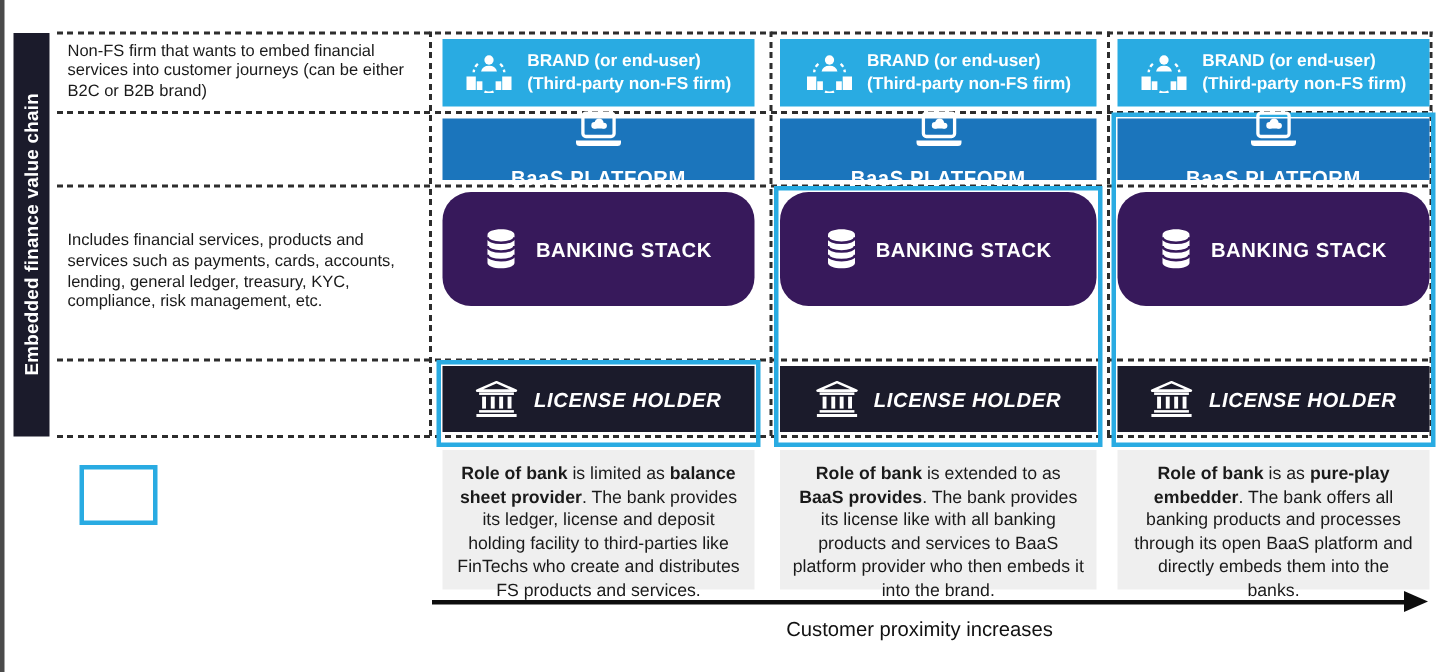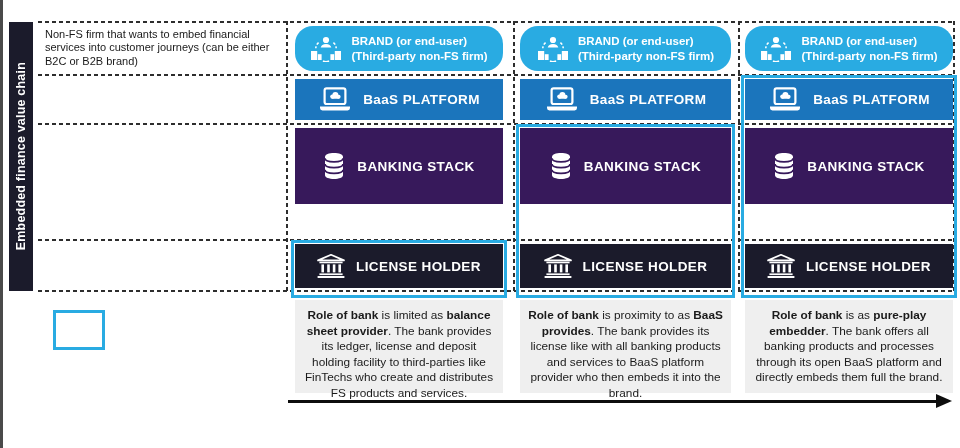--- a/index.html
+++ b/index.html
@@ -25,28 +25,28 @@
   .desc-2{top:75px;height:48px}
   .desc-3{top:124px;height:115px}
   .desc-4{top:240px;height:50px}
   
   .col{position:absolute;top:0;height:448px;}
   .col-1{left:292px;width:208px}
   .col-2{left:517px;width:211px}
   .col-3{left:742px;width:208px}
   .box{position:absolute;left:0;right:0;display:flex;align-items:center;justify-content:center;
     color:#fff;font-weight:700;}
-  .box-brand{top:26px;height:45px;background:var(--brand-cyan,#29ABE2);gap:9px;padding:0 4px;border-radius:18px;}
+  .box-brand{top:26px;height:45px;background:var(--brand-cyan,#29ABE2);gap:9px;padding:0 4px;}
   .brand-lines{font-size:11.5px;line-height:1.3;text-align:left;}
   .box-baas{top:79px;height:41px;background:var(--platform-blue,#1B75BC);gap:11px;
-    font-size:13.5px;letter-spacing:.4px;}
+    font-size:13.5px;letter-spacing:.4px;flex-direction:column;}
   .box-stack{top:128px;height:76px;background:var(--stack-purple,#37195B);gap:12px;
-    font-size:13.5px;letter-spacing:.4px;}
+    font-size:13.5px;letter-spacing:.4px;border-radius:19px;}
   .box-license{top:244px;height:44px;background:var(--license-navy,#1B1B2B);gap:11px;
-    font-size:13.5px;letter-spacing:.4px;}
+    font-size:13.5px;letter-spacing:.4px;font-style:italic;}
   
   .frame{position:absolute;left:-4px;right:-4px;border:3px solid var(--owned-border-cyan,#29ABE2);}
   .frame-license{top:240px;height:52px}
   .frame-stack-license{top:124px;height:168px}
   .frame-all{top:75px;height:217px}
   
   .role{position:absolute;left:0;right:0;top:300px;height:93px;
     background:var(--role-block-gray,#EFEFEF);box-sizing:border-box;
     padding:8px 8px 0 8px;font-size:11.8px;line-height:1.32;text-align:center;}
   .role b{font-weight:700;}
@@ -76,20 +76,21 @@
   <div class="hdash" style="top:74px"></div>
   <div class="hdash" style="top:123px"></div>
   <div class="hdash" style="top:239px"></div>
   <div class="hdash" style="top:290px"></div>
   <div class="vdash" style="left:283px"></div>
   <div class="vdash" style="left:510px"></div>
   <div class="vdash" style="left:735px"></div>
   <div class="vdash" style="left:950px"></div>
 
   <div class="desc desc-1">Non-FS firm that wants to embed financial services into customer journeys (can be either B2C or B2B brand)</div>
+  <div class="desc desc-3">Includes financial services, products and services such as payments, cards, accounts, lending, general ledger, treasury, KYC, compliance, risk management, etc.</div>
 
   <div class="col col-1">
     <div class="frame frame-license"></div>
 
     <div class="box box-brand">
       <svg class="ic" width="32" height="27" viewBox="0 0 32 27">
         <circle cx="16" cy="5" r="3.1" fill="#fff"></circle>
         <path d="M10.7 12.6 a5.4 4.6 0 0 1 10.6 0 z" fill="#fff"></path>
         <path d="M8.6 7.6 q-2.6 2.2 -2.8 5.6" stroke="#fff" stroke-width="1.6" fill="none" stroke-dasharray="2.6 2"></path>
         <path d="M23.4 7.6 q2.6 2.2 2.8 5.6" stroke="#fff" stroke-width="1.6" fill="none" stroke-dasharray="2.6 2"></path>
@@ -198,21 +199,21 @@
         <rect x="4.4" y="10.4" width="2.6" height="8" fill="#fff"></rect>
         <rect x="10.2" y="10.4" width="2.6" height="8" fill="#fff"></rect>
         <rect x="15.8" y="10.4" width="2.6" height="8" fill="#fff"></rect>
         <rect x="21.4" y="10.4" width="2.6" height="8" fill="#fff"></rect>
         <rect x="2.4" y="19.4" width="23.2" height="1.7" fill="#fff"></rect>
         <rect x="0.6" y="22" width="26.8" height="2" fill="#fff"></rect>
       </svg>
       <span>LICENSE HOLDER</span>
     </div>
 
-    <div class="role"><b>Role of bank</b><span> is proximity to as </span><b>BaaS provides</b><span>. The bank provides its license like with all banking products and services to BaaS platform provider who then embeds it into the brand.</span></div>
+    <div class="role"><b>Role of bank</b><span> is extended to as </span><b>BaaS provides</b><span>. The bank provides its license like with all banking products and services to BaaS platform provider who then embeds it into the brand.</span></div>
   </div>
 
   <div class="col col-3">
     <div class="frame frame-all"></div>
 
     <div class="box box-brand">
       <svg class="ic" width="32" height="27" viewBox="0 0 32 27">
         <circle cx="16" cy="5" r="3.1" fill="#fff"></circle>
         <path d="M10.7 12.6 a5.4 4.6 0 0 1 10.6 0 z" fill="#fff"></path>
         <path d="M8.6 7.6 q-2.6 2.2 -2.8 5.6" stroke="#fff" stroke-width="1.6" fill="none" stroke-dasharray="2.6 2"></path>
@@ -260,21 +261,22 @@
         <rect x="4.4" y="10.4" width="2.6" height="8" fill="#fff"></rect>
         <rect x="10.2" y="10.4" width="2.6" height="8" fill="#fff"></rect>
         <rect x="15.8" y="10.4" width="2.6" height="8" fill="#fff"></rect>
         <rect x="21.4" y="10.4" width="2.6" height="8" fill="#fff"></rect>
         <rect x="2.4" y="19.4" width="23.2" height="1.7" fill="#fff"></rect>
         <rect x="0.6" y="22" width="26.8" height="2" fill="#fff"></rect>
       </svg>
       <span>LICENSE HOLDER</span>
     </div>
 
-    <div class="role"><b>Role of bank</b><span> is as </span><b>pure-play embedder</b><span>. The bank offers all banking products and processes through its open BaaS platform and directly embeds them full the brand.</span></div>
+    <div class="role"><b>Role of bank</b><span> is as </span><b>pure-play embedder</b><span>. The bank offers all banking products and processes through its open BaaS platform and directly embeds them into the banks.</span></div>
   </div>
 
   <div class="legend-box"></div>
 
   <div class="arrow-line"></div>
   <div class="arrow-head"></div>
+  <div class="arrow-caption">Customer proximity increases</div>
 
 </div>
 
 </body></html>

